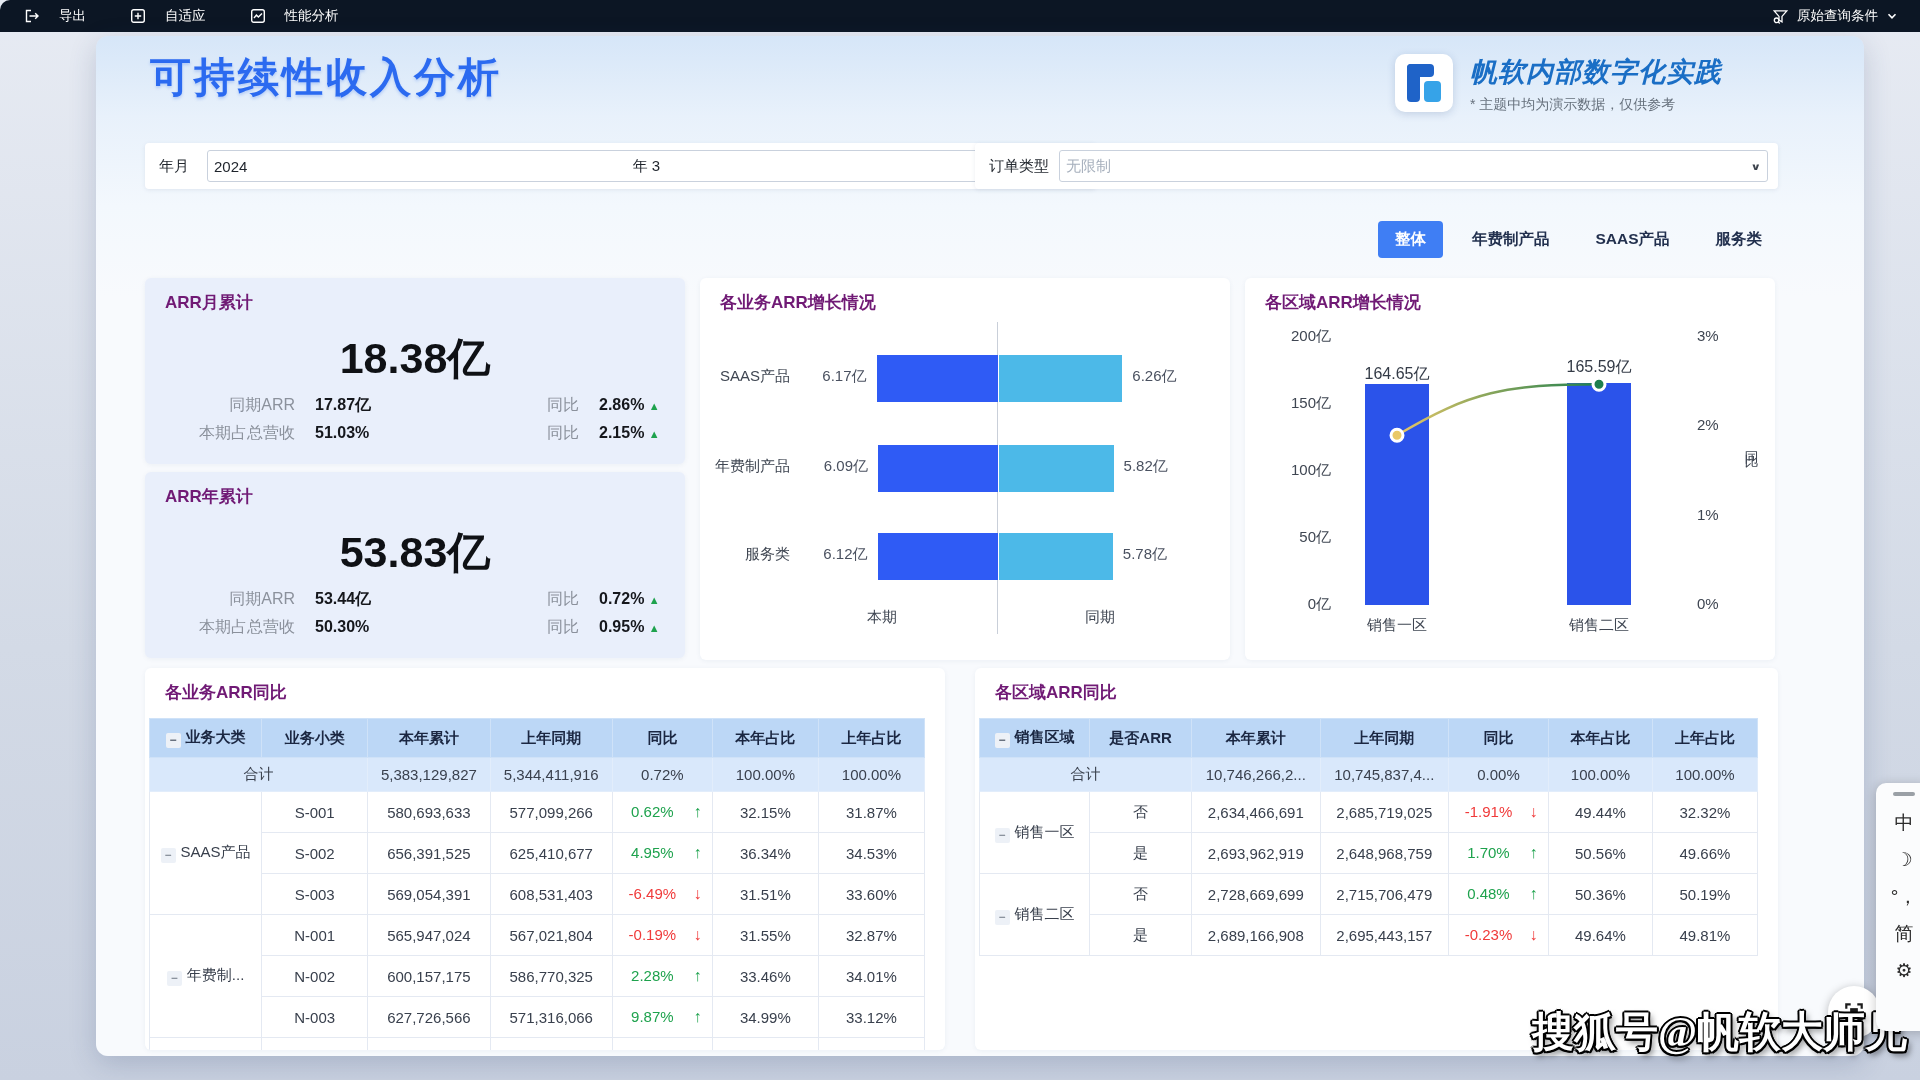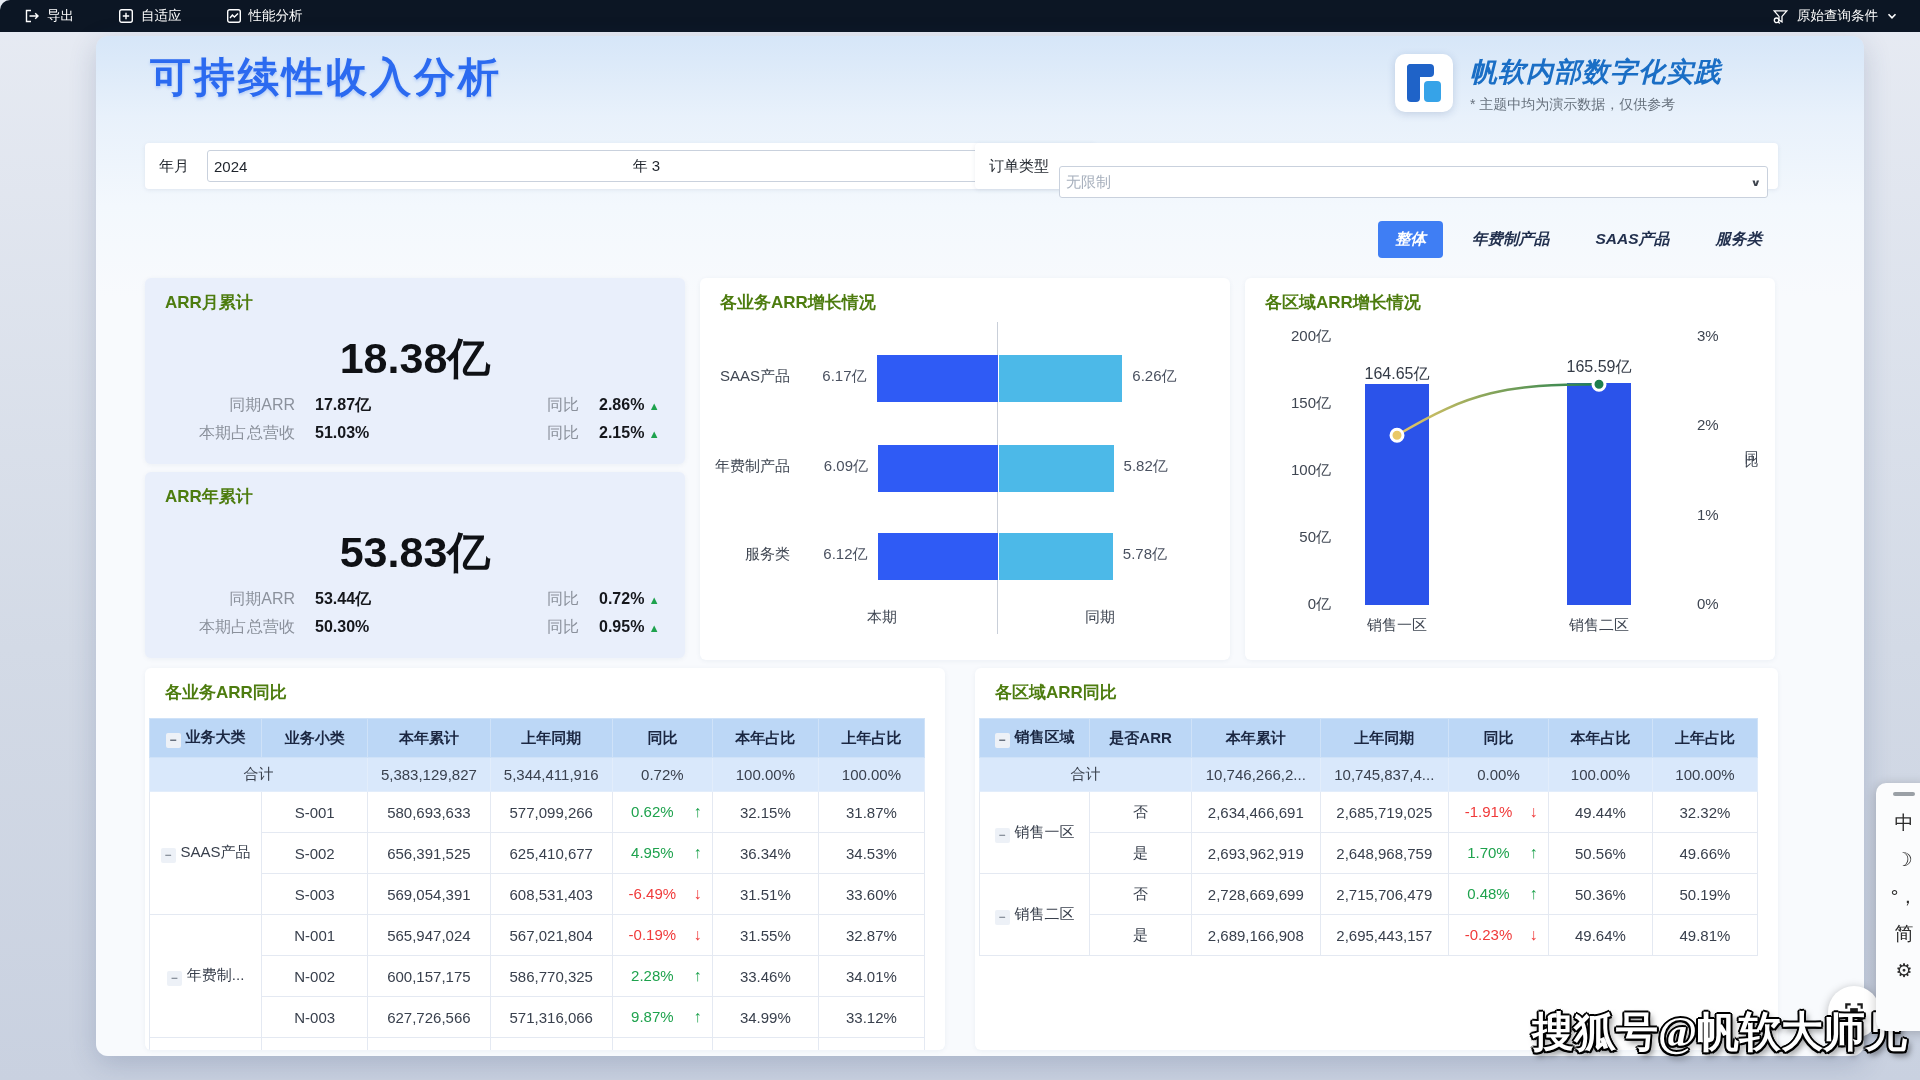--- a/index.html
+++ b/index.html
@@ -3,21 +3,21 @@
 <meta charset="utf-8">
 <style>
   html,body{margin:0;padding:0;width:1920px;height:1080px;overflow:hidden;
     font-family:"Liberation Sans","DejaVu Sans",sans-serif;
     background:linear-gradient(180deg,#e7ebf3 0%,#d3dae6 60%,#c9d1e0 100%);}
   .stage{position:absolute;inset:0;}
   
   .topbar{position:absolute;left:0;top:0;width:1920px;height:32px;background:#0c1624;
     display:flex;align-items:center;gap:44px;padding-left:24px;box-sizing:border-box;color:#fff;
     border-top-left-radius:10px;}
-  .tb-item{display:flex;align-items:center;gap:7px;font-size:13.5px;cursor:pointer;}
+  .tb-item{display:flex;align-items:center;gap:19px;font-size:13.5px;cursor:pointer;}
   .tb-item svg{display:block;}
   .tb-right{margin-left:auto;margin-right:22px;display:flex;align-items:center;gap:8px;font-size:13.5px;cursor:pointer;}
   
   .canvas{position:absolute;left:96px;top:36px;width:1768px;height:1020px;border-radius:12px;overflow:hidden;
     background:linear-gradient(180deg,#d6e6f8 0%,#e8f1fb 80px,#f3f8fd 170px,#f8fafd 260px,#f8fafd 100%);
     box-shadow:0 8px 28px rgba(40,62,105,.20);}
   .title{position:absolute;left:54px;top:14px;margin:0;font-size:41px;font-weight:900;color:#2b6af0;
     letter-spacing:3px;text-shadow:0 2px 3px rgba(43,106,240,.25);}
   .brand{position:absolute;left:1299px;top:18px;display:flex;gap:17px;align-items:flex-start;}
   .brand-logo{position:relative;width:58px;height:58px;background:#fff;border-radius:10px;
@@ -27,31 +27,31 @@
   .lg-c{position:absolute;left:29px;top:27px;width:17px;height:21px;background:#36a3e8;border-radius:4px;}
   .brand-name{font-size:27px;font-weight:800;color:#1a6ec5;letter-spacing:1px;font-style:italic;}
   .brand-note{margin-top:6px;font-size:14px;color:#66707c;}
   
   .filter{position:absolute;top:107px;height:46px;background:#fff;border-radius:4px;
     box-shadow:0 1px 4px rgba(60,80,120,.10);}
   .f1{left:49px;width:951px;} .f2{left:879px;width:803px;}
   .f-label{position:absolute;left:14px;top:0;line-height:46px;font-size:15px;color:#23282f;}
   .f-input{position:absolute;right:10px;top:7px;height:30px;border:1px solid #c9d1dd;border-radius:3px;
     display:flex;align-items:center;justify-content:space-between;padding:0 6px;font-size:15px;color:#1f242c;cursor:pointer;background:#fff;}
-  .f1 .f-input{left:62px;} .f2 .f-input{left:84px;margin-top:16px;}
+  .f1 .f-input{left:62px;} .f2 .f-input{left:84px;}
   .f-end{display:flex;align-items:center;gap:8px;}
   .chev{color:#3c424c;font-size:13px;transform:scaleY(.72);font-weight:700;}
   .placeholder{color:#a7b0bd;}
   
-  .tabs{position:absolute;top:184px;right:85px;display:flex;gap:12px;align-items:flex-end;height:38px;font-style:italic;}
+  .tabs{position:absolute;top:184px;right:85px;display:flex;gap:12px;align-items:flex-end;height:38px;}
   .tab{padding:8px 17px;border-radius:4px;font-size:15.5px;font-weight:700;color:#22304e;cursor:pointer;white-space:nowrap;}
   .tab.active{background:#3f7ef4;color:#fff;}
   
   .card{position:absolute;background:#fff;border-radius:6px;box-shadow:0 1px 5px rgba(40,70,120,.06);overflow:hidden;}
-  .card-title{position:absolute;left:20px;top:13px;font-size:17px;font-weight:700;color:#4d7c0f;}
+  .card-title{position:absolute;left:20px;top:13px;font-size:17px;font-weight:700;color:#701a75;}
   .kpi{left:49px;width:540px;height:186px;background:#e9effb;}
   .kpi-big{position:absolute;left:0;right:0;top:52px;text-align:center;font-size:43px;font-weight:800;color:#0f1115;}
   .kpi-rows{position:absolute;left:0;right:16px;top:113px;}
   .kpi-row{display:grid;grid-template-columns:150px 198px 46px auto;column-gap:20px;height:28px;align-items:center;font-size:16px;}
   .kl{color:#8b919c;text-align:right;white-space:nowrap;}
   .kv{color:#15171c;font-weight:700;white-space:nowrap;}
   .tri{color:#1ea24d;font-style:normal;font-size:11px;}
   .c1{left:604px;top:242px;width:530px;height:382px;}
   .c2{left:1149px;top:242px;width:530px;height:382px;}
   .t1{left:49px;top:632px;width:800px;height:382px;}

